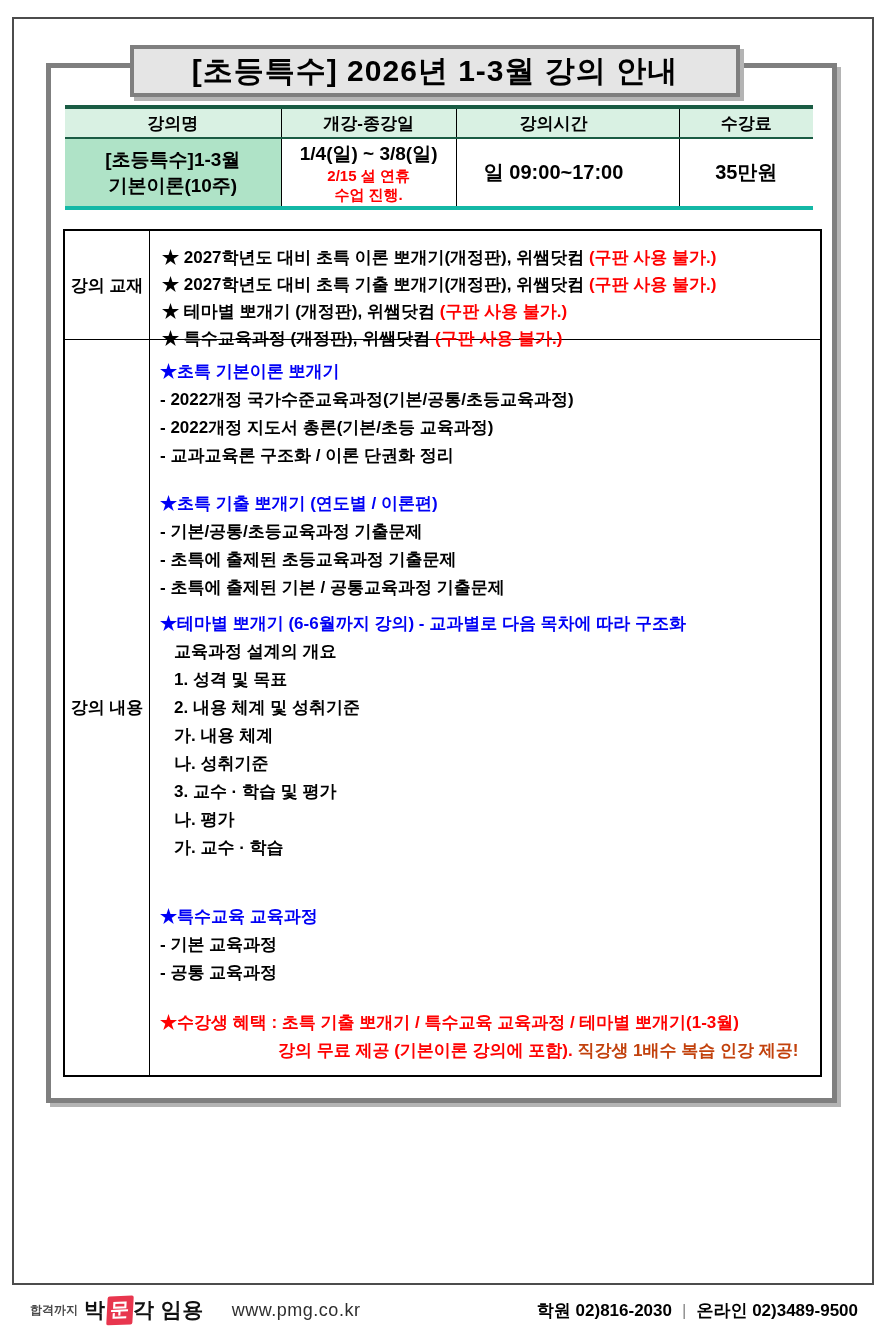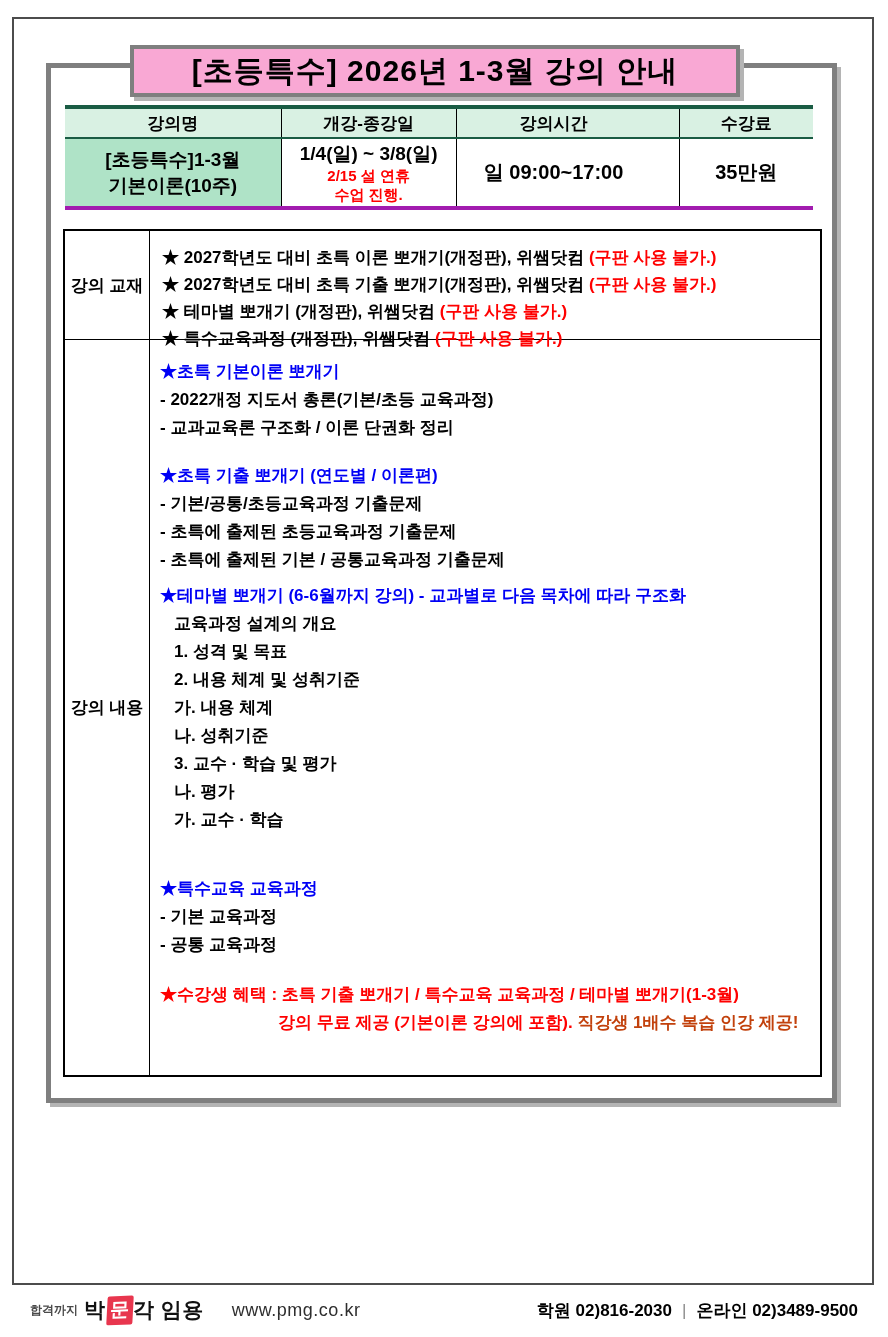--- a/index.html
+++ b/index.html
@@ -6,24 +6,24 @@
   body{width:888px;height:1337px;position:relative;font-family:"Liberation Sans",sans-serif;-webkit-font-smoothing:antialiased;}
   .abs{position:absolute;}
 
   
   #outer-frame{left:12px;top:17px;width:858px;height:1264px;border:2px solid #4c4c4c;}
 
   
   #content-box{left:46px;top:63px;width:781px;height:1030px;border:5px solid #7f7f7f;box-shadow:4px 4px 0 #b4b4b4;background:transparent;}
 
   
-  #title-banner{left:130px;top:45px;width:602px;height:44px;background:#f9a8d4;border:4px solid #7f7f7f;box-shadow:4px 4px 0 #b4b4b4;display:flex;align-items:center;justify-content:center;font-size:30px;font-weight:800;color:#000;letter-spacing:1px;}
+  #title-banner{left:130px;top:45px;width:602px;height:44px;background:#e5e5e5;border:4px solid #7f7f7f;box-shadow:4px 4px 0 #b4b4b4;display:flex;align-items:center;justify-content:center;font-size:30px;font-weight:800;color:#000;letter-spacing:1px;}
 
   
-  #schedule-table{left:65px;top:105px;width:748px;border-top:4px solid #1a5c44;border-bottom:4px solid #a21caf;}
+  #schedule-table{left:65px;top:105px;width:748px;border-top:4px solid #1a5c44;border-bottom:4px solid #14b8a6;}
   .sch-row{display:flex;width:100%;}
   .sch-head{background:#d9f1e3;border-bottom:2px solid #1a5c44;}
   .sch-cell{box-sizing:border-box;display:flex;flex-direction:column;align-items:center;justify-content:center;text-align:center;}
   .sch-cell+.sch-cell{border-left:1.5px solid #000;}
   .c1{width:218px;} .c2{width:177px;} .c3{width:197px;} .c4{width:136px;margin-left:28px;}
   .sch-head .sch-cell{height:28px;font-size:17px;font-weight:800;}
   .sch-body .sch-cell{height:67px;font-weight:800;}
   .course-cell{background:#afe3c7;font-size:19px;line-height:26px;text-align:right;}
   .period-main{font-size:19px;line-height:24px;color:#000;}
   .period-note{font-size:15px;line-height:19px;color:#ff0000;}
@@ -102,20 +102,21 @@
         <div class="mat-line"><span>★ 2027학년도 대비 초특 이론 뽀개기(개정판), 위쌤닷컴 </span><span class="mat-note">(구판 사용 불가.)</span></div>
         <div class="mat-line"><span>★ 2027학년도 대비 초특 기출 뽀개기(개정판), 위쌤닷컴 </span><span class="mat-note">(구판 사용 불가.)</span></div>
         <div class="mat-line"><span>★ 테마별 뽀개기 (개정판), 위쌤닷컴 </span><span class="mat-note">(구판 사용 불가.)</span></div>
         <div class="mat-line"><span>★ 특수교육과정 (개정판), 위쌤닷컴 </span><span class="mat-note">(구판 사용 불가.)</span></div>
       </div>
   </div>
   <div class="dt-row" id="content-row">
     <div class="dt-label">강의 내용</div>
     <div class="dt-body" id="content-list">
         <div class="ct-line h"><span>★초특 기본이론 뽀개기</span></div>
+        <div class="ct-line t"><span>- 2022개정 국가수준교육과정(기본/공통/초등교육과정)</span></div>
         <div class="ct-line t"><span>- 2022개정 지도서 총론(기본/초등 교육과정)</span></div>
         <div class="ct-line t"><span>- 교과교육론 구조화 / 이론 단권화 정리</span></div>
         <div class="ct-line h mt1"><span>★초특 기출 뽀개기 (연도별 / 이론편)</span></div>
         <div class="ct-line t"><span>- 기본/공통/초등교육과정 기출문제</span></div>
         <div class="ct-line t"><span>- 초특에 출제된 초등교육과정 기출문제</span></div>
         <div class="ct-line t"><span>- 초특에 출제된 기본 / 공통교육과정 기출문제</span></div>
         <div class="ct-line h mt2"><span>★테마별 뽀개기 (6-6월까지 강의) - 교과별로 다음 목차에 따라 구조화</span></div>
         <div class="ct-line t i1"><span>교육과정 설계의 개요</span></div>
         <div class="ct-line t i1"><span>1. 성격 및 목표</span></div>
         <div class="ct-line t i1"><span>2. 내용 체계 및 성취기준</span></div>

